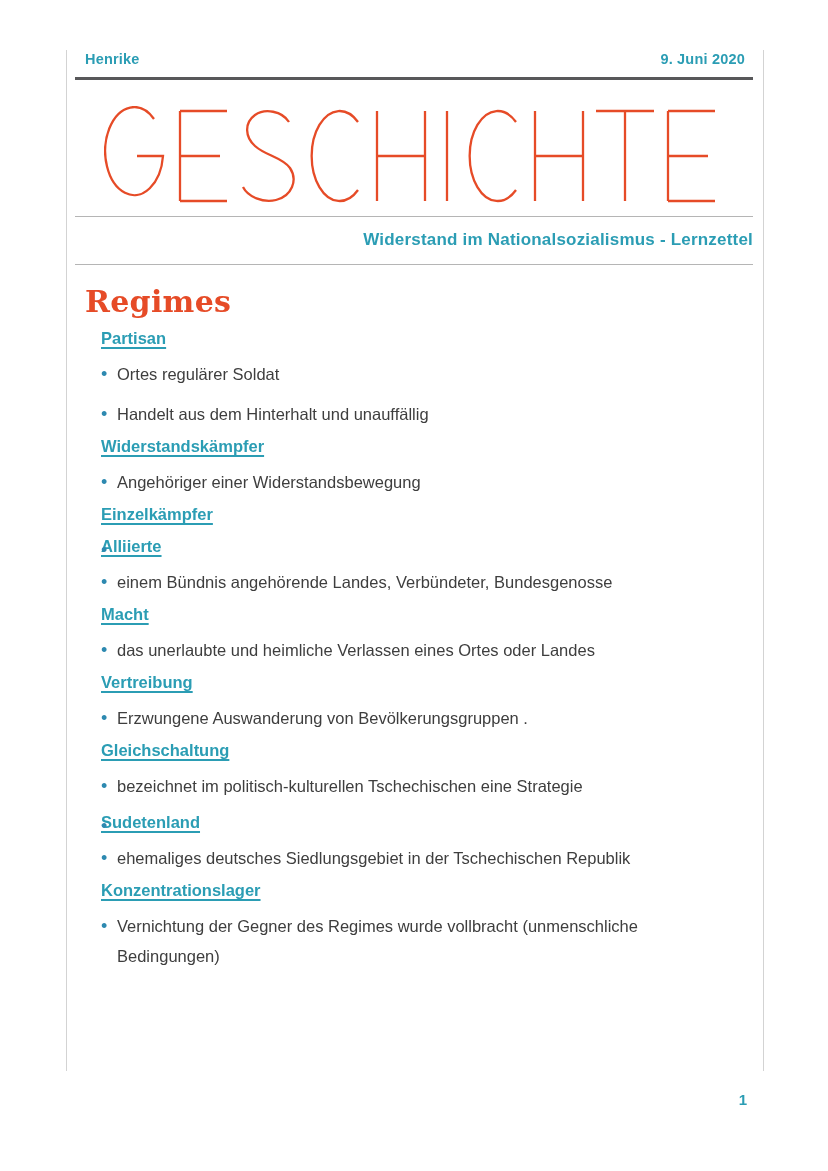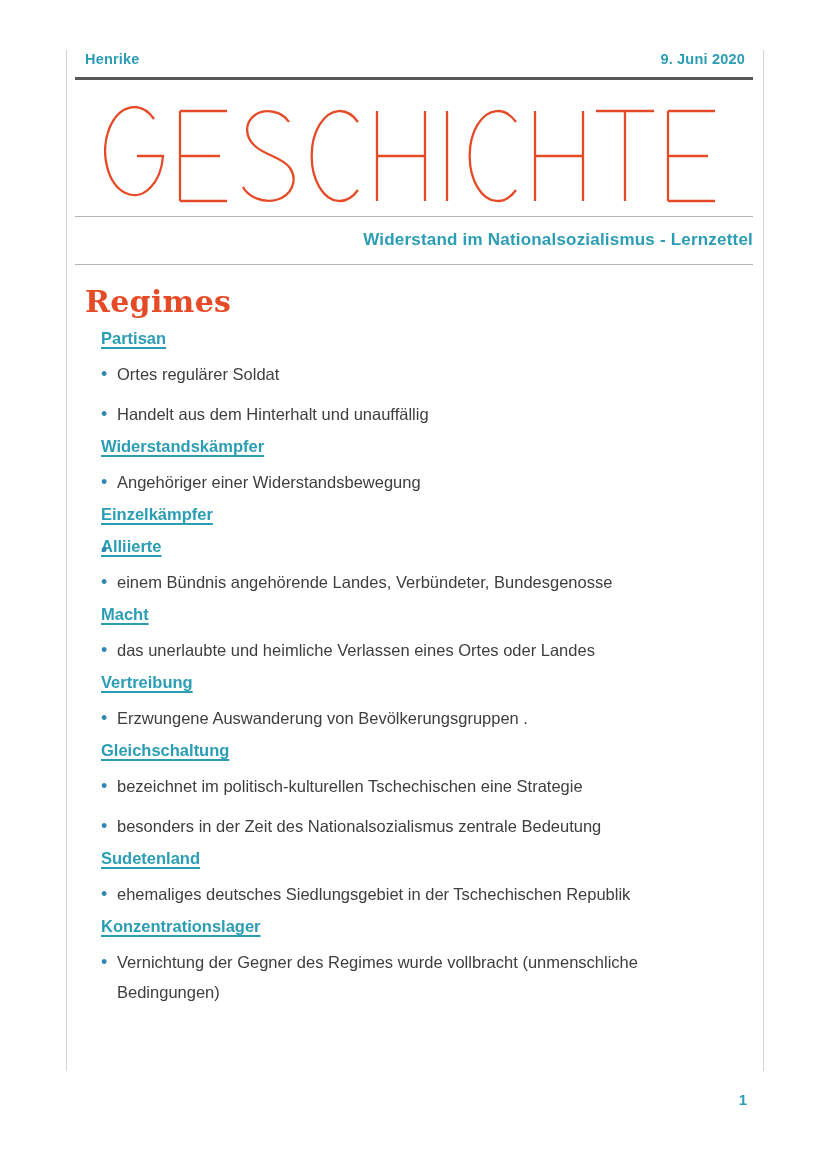--- a/index.html
+++ b/index.html
@@ -132,21 +132,21 @@
       <div class="term-heading">Einzelkämpfer</div>
       <div class="def"><span class="bullet">•</span></div>
       <div class="term-heading">Alliierte</div>
       <div class="def"><span class="bullet">•</span><span class="def-text">einem Bündnis angehörende Landes, Verbündeter, Bundesgenosse</span></div>
       <div class="term-heading">Macht</div>
       <div class="def"><span class="bullet">•</span><span class="def-text">das unerlaubte und heimliche Verlassen eines Ortes oder Landes</span></div>
       <div class="term-heading">Vertreibung</div>
       <div class="def"><span class="bullet">•</span><span class="def-text">Erzwungene Auswanderung von Bevölkerungsgruppen .</span></div>
       <div class="term-heading">Gleichschaltung</div>
       <div class="def"><span class="bullet">•</span><span class="def-text">bezeichnet im politisch-kulturellen Tschechischen eine Strategie</span></div>
-      <div class="def"><span class="bullet">•</span><span class="def-text">besonders in der Zeit des Nationalsozialismus zentrale Bedeutung</span></div>
+      <div class="def"><span class="bullet">•</span></div>
       <div class="term-heading">Sudetenland</div>
       <div class="def"><span class="bullet">•</span><span class="def-text">ehemaliges deutsches Siedlungsgebiet in der Tschechischen Republik</span></div>
       <div class="term-heading">Konzentrationslager</div>
       <div class="def"><span class="bullet">•</span><span class="def-text">Vernichtung der Gegner des Regimes wurde vollbracht (unmenschliche
 Bedingungen)</span></div>
     </div>
 
 </div>
 
 <div class="page-number">1</div>

